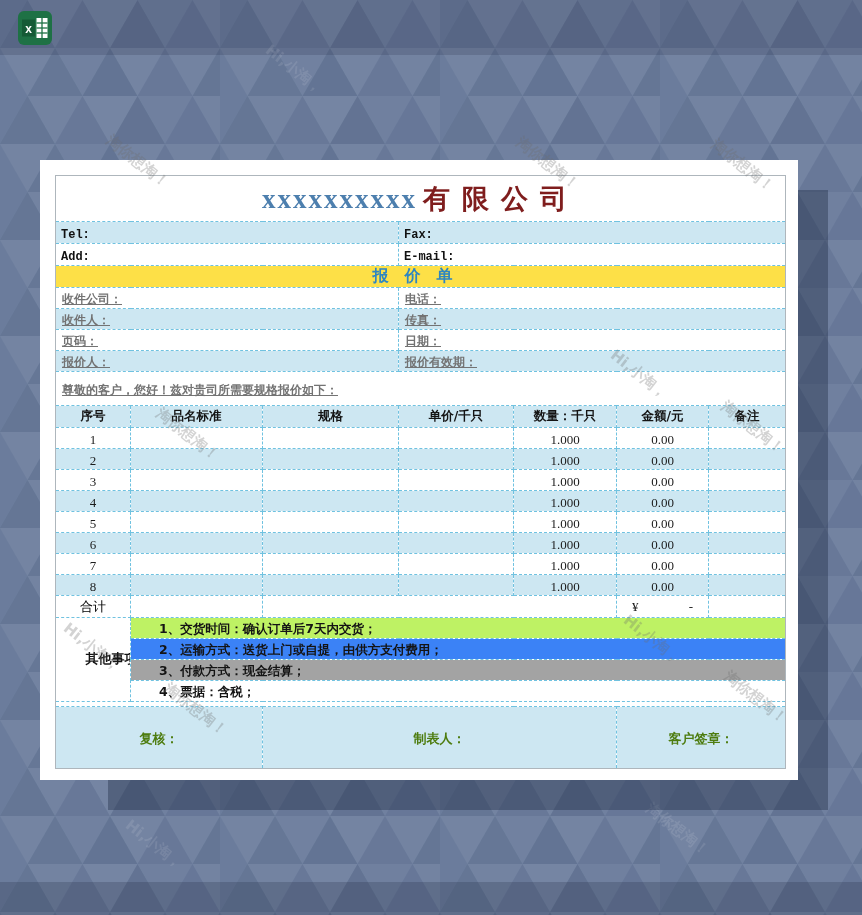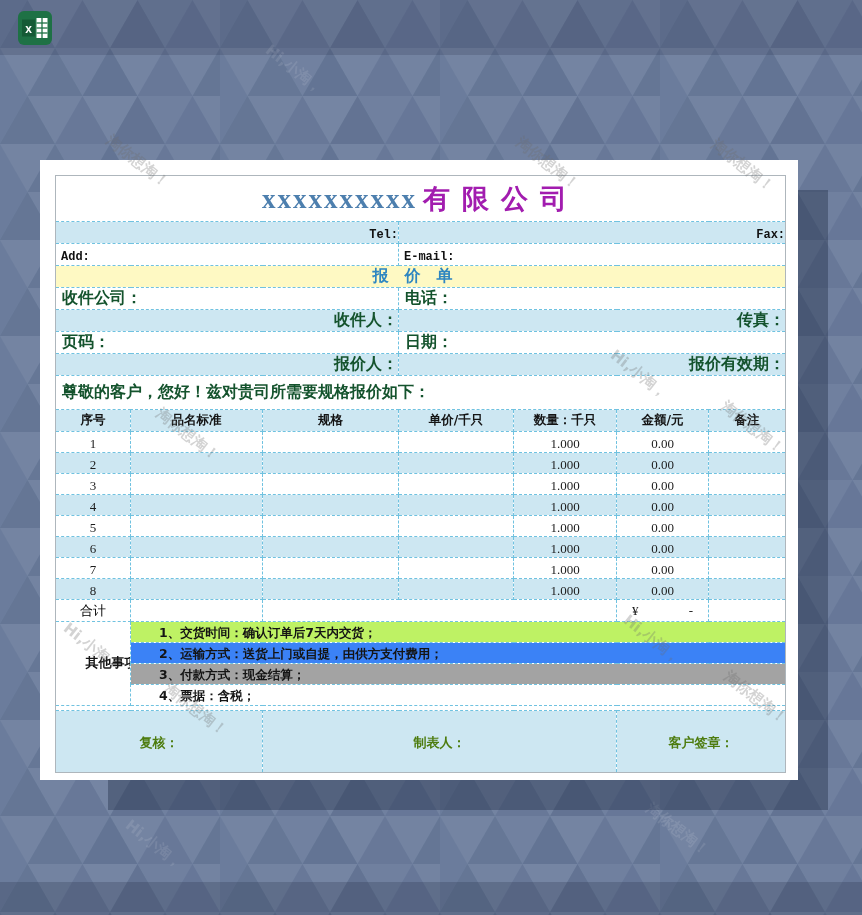--- a/index.html
+++ b/index.html
@@ -26,39 +26,39 @@
                   background:rgba(33,45,70,0.40); z-index:2; }
   .sheet { position:absolute; left:40px; top:160px; width:758px; height:620px;
            background:#ffffff; z-index:3; }
   .doc-wrap { position:absolute; left:15px; top:15px; width:730px; }
 
   
   table.doc { width:730px; border-collapse:collapse; table-layout:fixed;
               border:1px solid #aeb6bc; }
   td, th { border:1px dashed #70c2e0; overflow:hidden; white-space:nowrap; }
 
-  tr.r-blue  td, tr.r-blue  th { background:#cde7f2;text-align:right; }
+  tr.r-blue  td, tr.r-blue  th { background:#cde7f2; }
   tr.r-white td { background:#ffffff; }
   tr.r-title td { background:#ffffff; height:46px; text-align:center; }
 
   .co-latin { font-family:"Liberation Serif",serif; font-weight:700; font-size:27px;
               color:#4d7fae; letter-spacing:2px; }
   .co-cn    { font-family:Liberation Serif, serif; font-weight:700; font-size:27px;
-              color:#a21caf; letter-spacing:12px; margin-left:6px;margin-top:16px; }
+              color:#7f1d1d; letter-spacing:12px; margin-left:6px;margin-top:16px; }
 
   tr.r-contact td { height:22px; }
   .latin-label { font-family:"Liberation Mono",monospace; font-weight:700;
                  font-size:12px; color:#111; padding-left:5px; }
 
-  tr.r-formtitle td { height:22px; background:#fef9c3; text-align:center; }
+  tr.r-formtitle td { height:22px; background:#fde047; text-align:center; }
   .form-title-text { font-weight:700; font-size:16px; color:#2e86c1;
                      letter-spacing:16px; text-indent:16px; }
 
   tr.r-info td { height:21px; }
-  .cn-label { font-weight:700; font-size:16px; color:#14532d; padding-left:6px; }
+  .cn-label { font-weight:700; font-size:12px; color:#737373; padding-left:6px;text-decoration:underline; }
 
   tr.r-greet td { height:34px; }
 
   tr.r-thead th { height:22px; font-weight:700; font-size:12.5px; color:#141414;
                   text-align:center; }
 
   tr.r-data td { height:21px; text-align:center; }
   .num { font-family:"Liberation Serif",serif; font-size:13px; color:#1c1c1c; }
 
   tr.r-total td { height:22px; }

